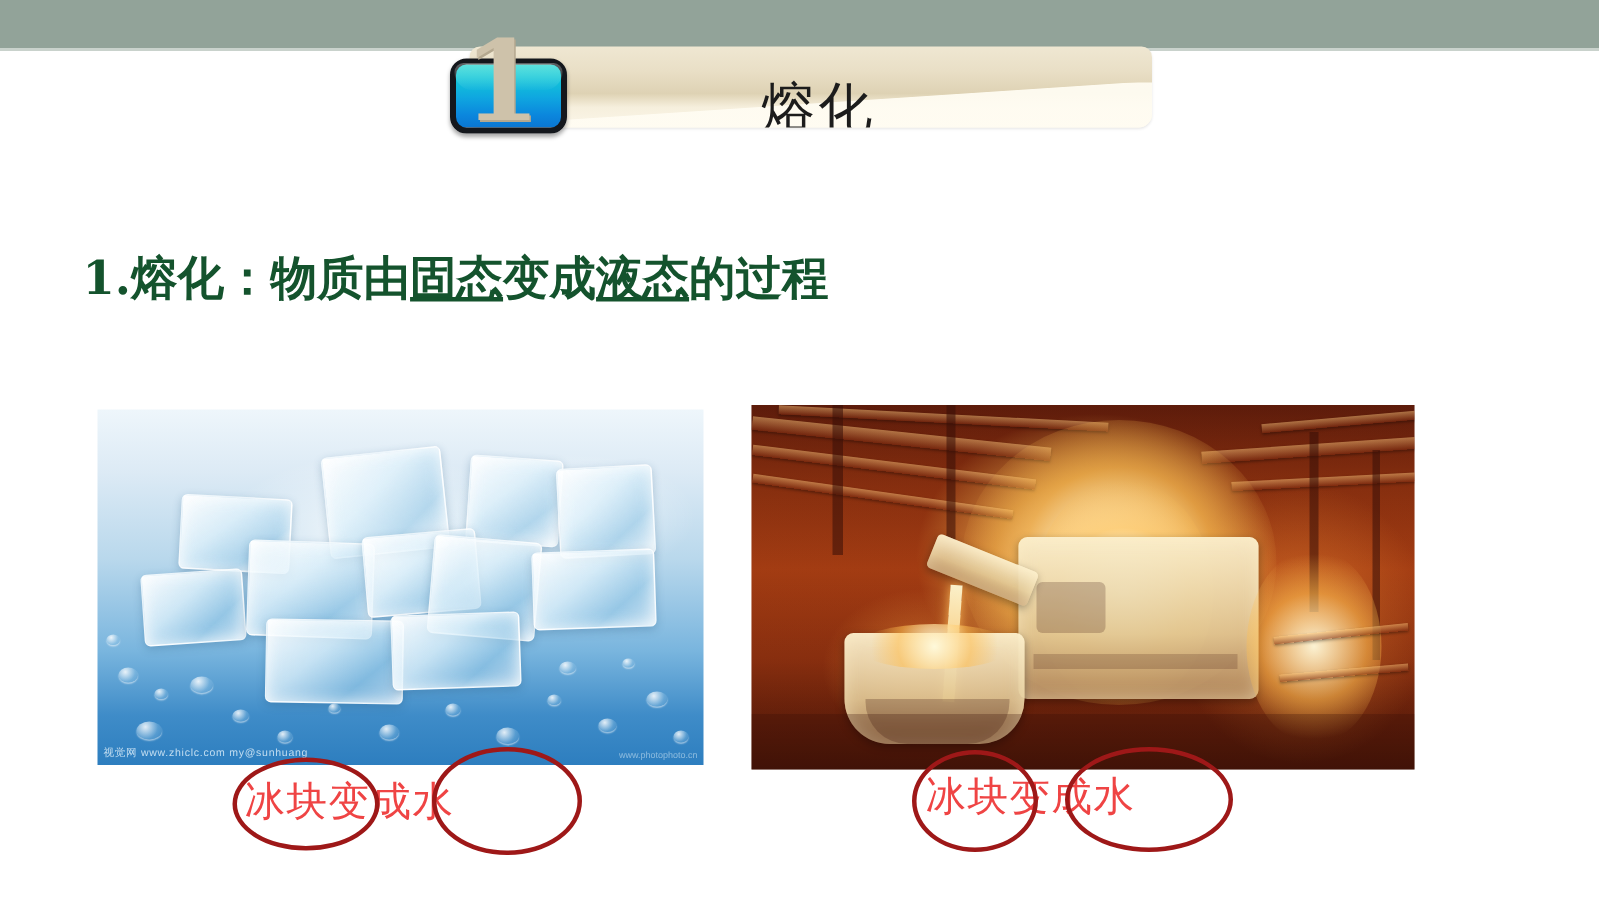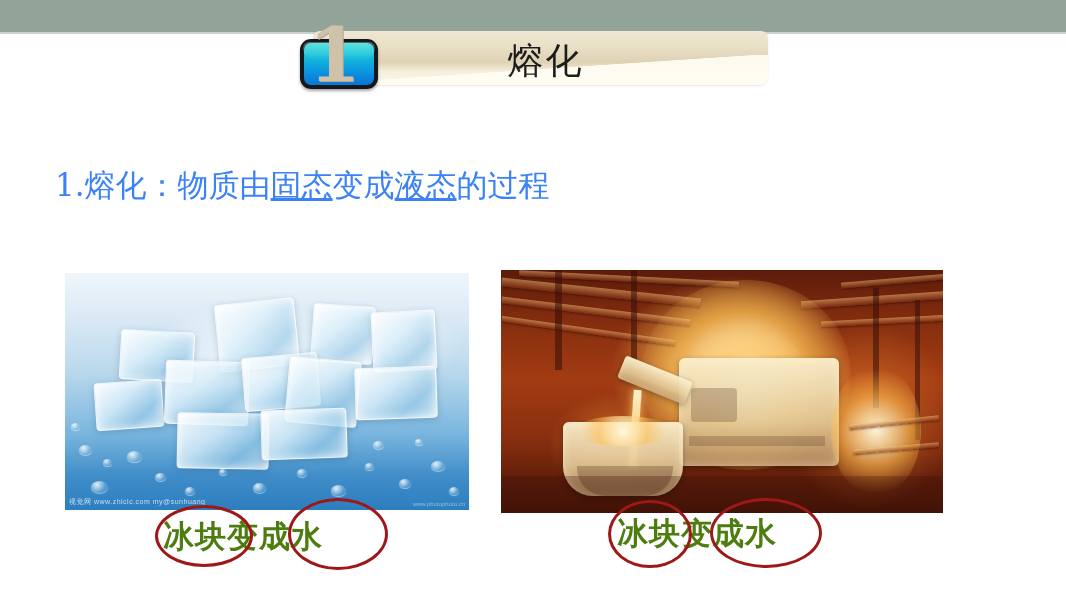--- a/index.html
+++ b/index.html
@@ -52,21 +52,21 @@
   }
   #banner-diagonal {
     position: absolute;
     left: 0; bottom: 0;
     width: 100%;
     height: 30px;
     background: linear-gradient(to bottom right, rgba(255,255,255,0) 48%, rgba(255,252,242,0.95) 49%);
   }
   #banner-title {
     position: absolute;
-    left: 0; top: 4px;
+    left: 0; top: 16px;
     width: 455px;
     height: 54px;
     line-height: 52px;
     text-align: center;
     font-family: "DejaVu Serif", "Liberation Serif", serif;
     font-size: 36px;
     color: #1c1c1c;
     letter-spacing: 2px;
     text-indent: 10px;
   }
@@ -122,22 +122,22 @@
     text-shadow: 1px 1px 0 #b4a88f;
   }
 
   
   #definition {
     position: absolute;
     left: 55px;
     top: 165px;
     font-family: "DejaVu Serif", "Liberation Serif", serif;
     font-size: 31px;
-    font-weight: normal;
-    color: #3b82f6;
+    font-weight: bold;
+    color: #14532d;
     white-space: nowrap;
     letter-spacing: 0px;
   }
   #definition .u {
     text-decoration: underline;
     text-underline-offset: 2px;
   }
 
   
   .figure {
@@ -221,25 +221,24 @@
   }
   .iron-dark {
     position: absolute;
     background: rgba(55,15,8,0.55);
   }
 
   
   .caption {
     position: absolute;
     font-family: "DejaVu Serif", "Liberation Serif", serif;
-    font-size: 31px;
-    color: #4d7c0f;
+    font-size: 27px;
+    color: #ef4444;
     letter-spacing: 1px;
     white-space: nowrap;
-    font-weight: bold;
   }
   .ellipse {
     position: absolute;
     border: 3px solid #9e1818;
     border-radius: 50%;
     background: transparent;
   }
 </style>
 </head>
 <body>

